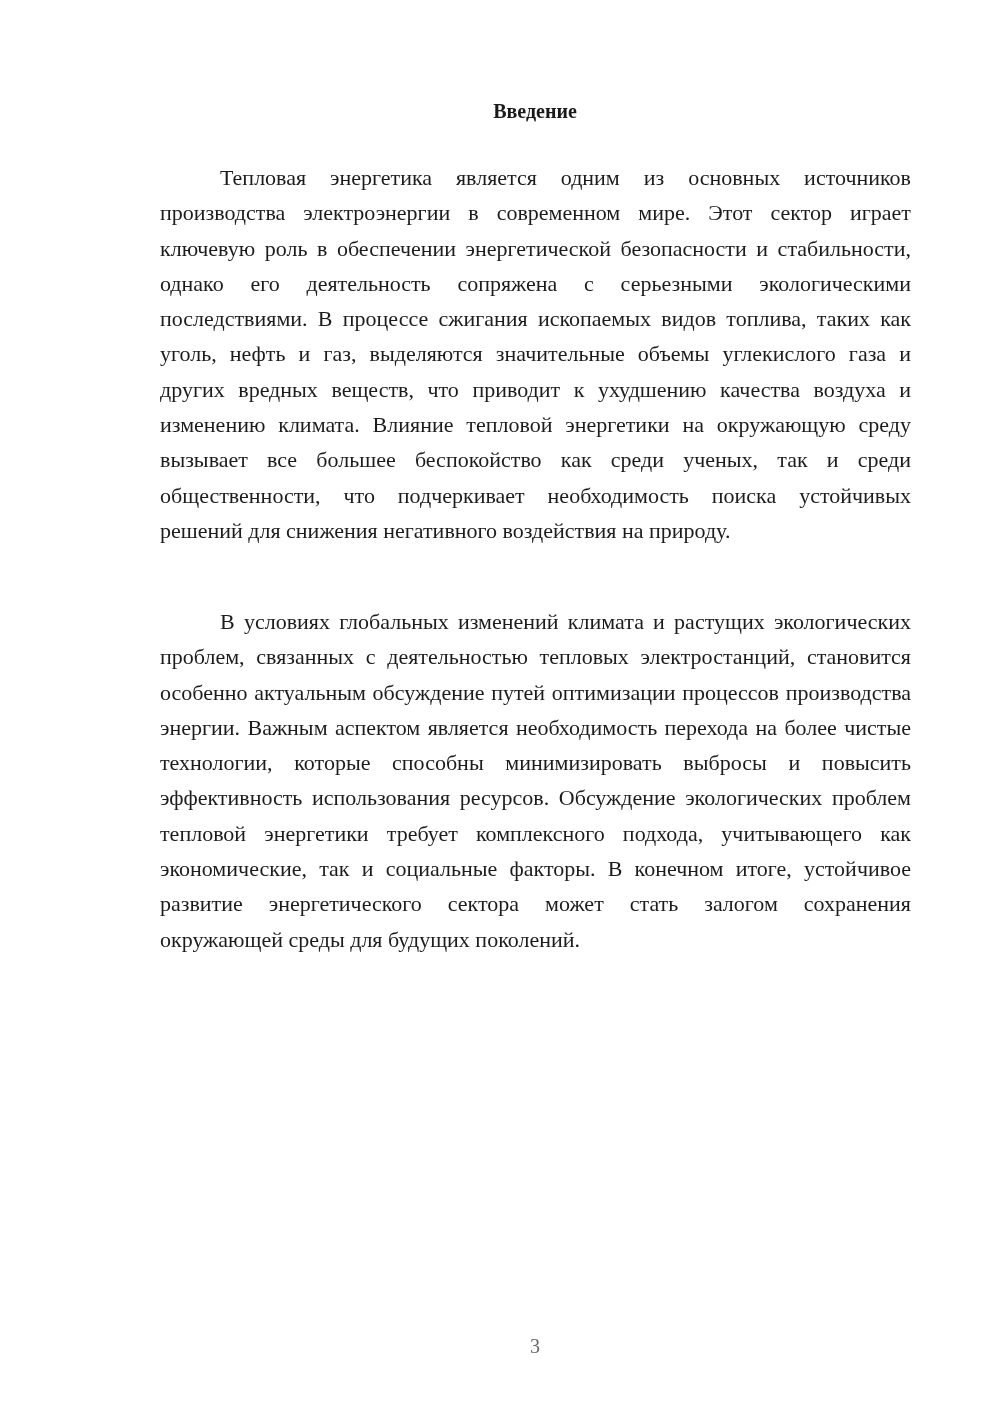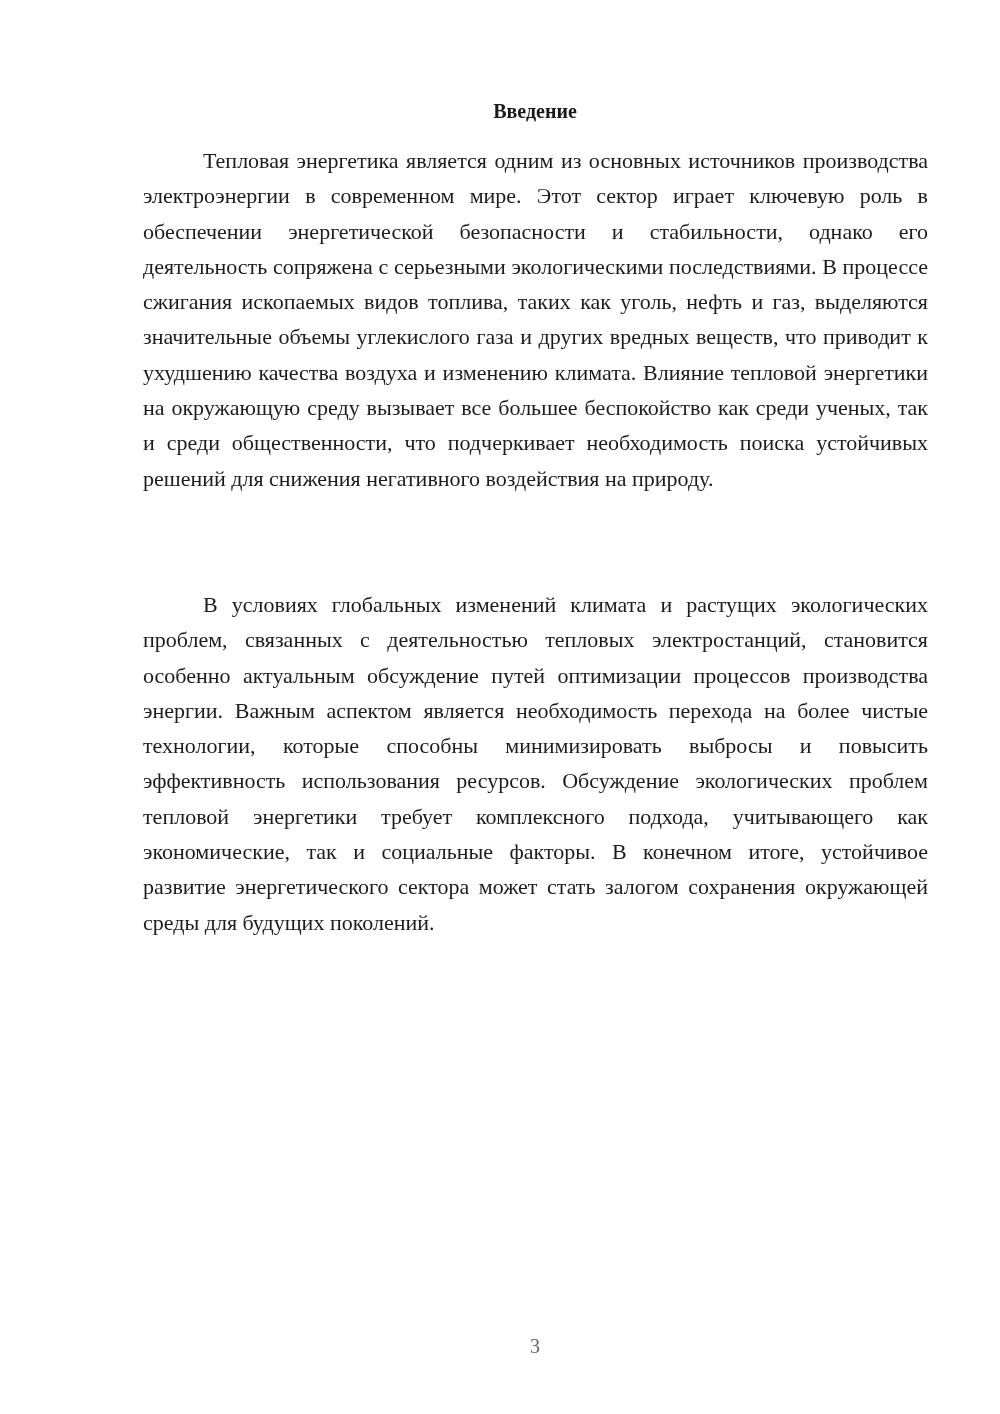--- a/index.html
+++ b/index.html
@@ -37,21 +37,21 @@
       position: absolute;
       left: 143px;
       width: 785px;
       font-size: 22px;
       line-height: 35.3px;
       text-align: justify;
       text-align-last: left;
       color: #1c1c1c;
     }
     .para {
-      margin: 0;
+      margin: 17px;
       text-indent: 60px;
     }
     .para1 { top: 143px; }
     .para2 { top: 587px; font-family: Liberation Serif, serif; }
     .page-number {
       position: absolute;
       left: 0;
       width: 1070px;
       top: 1335px;
       text-align: center;

